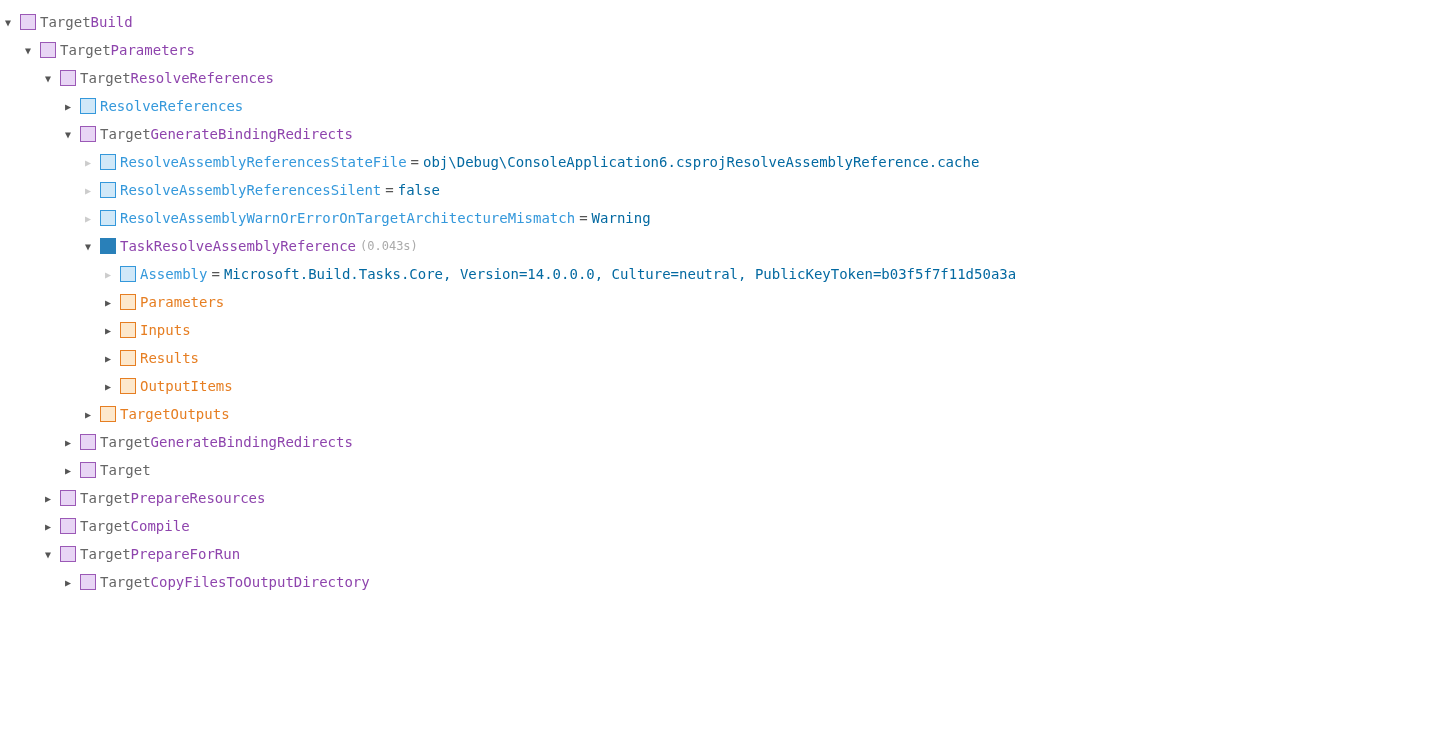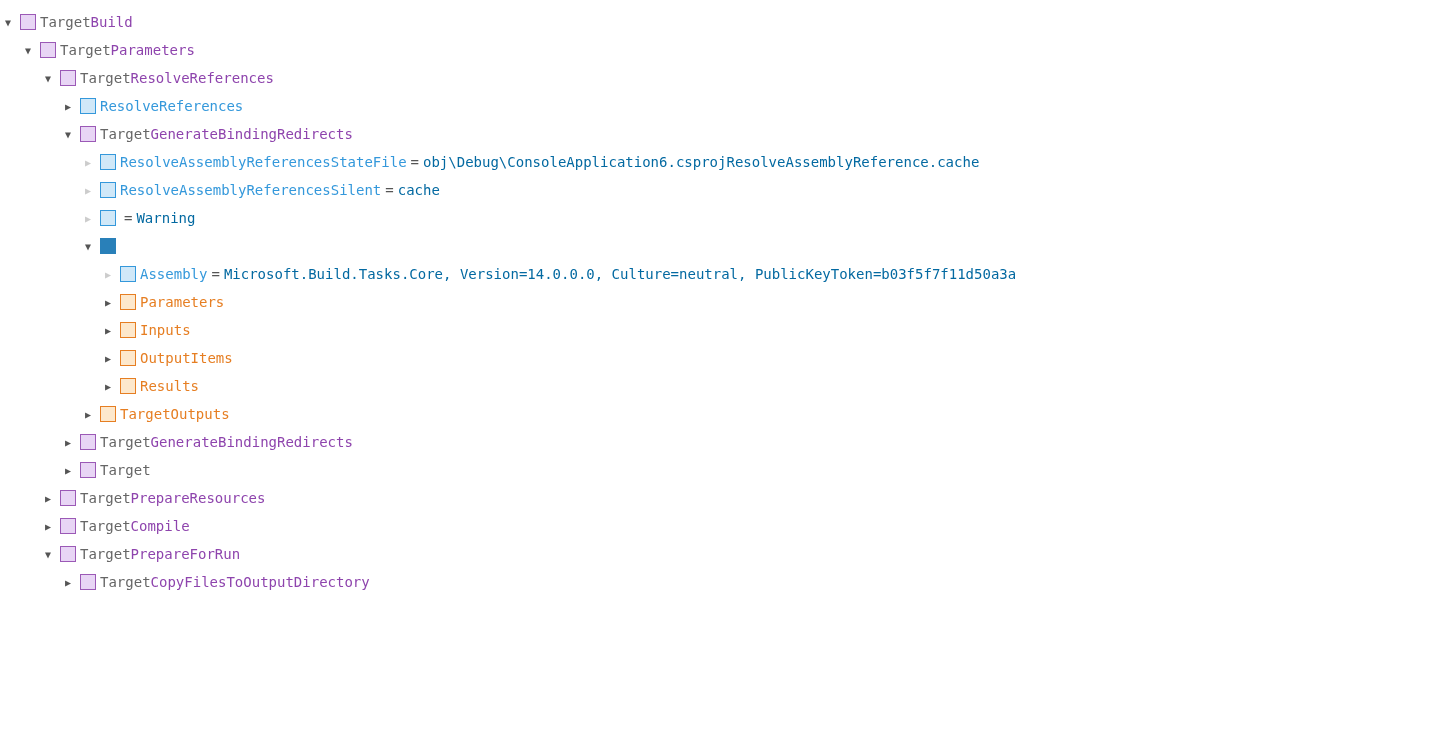--- a/index.html
+++ b/index.html
@@ -134,42 +134,48 @@
     <div class="tree-row">
       <span class="indent"></span>
       <span class="indent"></span>
       <span class="indent"></span>
       <span class="indent"></span>
       <span class="toggle empty"></span>
       <span class="icon-box blue"></span>
       <span class="row-label">
         <span class="label-item">ResolveAssemblyReferencesSilent</span>
         <span class="label-assign">=</span>
-        <span class="label-value">cache</span>
+        <span class="label-value">false</span>
       </span>
     </div>
     <div class="tree-row">
       <span class="indent"></span>
       <span class="indent"></span>
       <span class="indent"></span>
       <span class="indent"></span>
       <span class="toggle empty"></span>
       <span class="icon-box blue"></span>
       <span class="row-label">
+        <span class="label-item">ResolveAssemblyWarnOrErrorOnTargetArchitectureMismatch</span>
         <span class="label-assign">=</span>
         <span class="label-value">Warning</span>
       </span>
     </div>
     <div class="tree-row">
       <span class="indent"></span>
       <span class="indent"></span>
       <span class="indent"></span>
       <span class="indent"></span>
       <span class="toggle expanded"></span>
       <span class="icon-box blue-solid"></span>
+      <span class="row-label">
+        <span class="label-task">Task </span>
+        <span class="label-task">ResolveAssemblyReference</span>
+        <span class="label-timing">(0.043s)</span>
+      </span>
     </div>
     <div class="tree-row">
       <span class="indent"></span>
       <span class="indent"></span>
       <span class="indent"></span>
       <span class="indent"></span>
       <span class="indent"></span>
       <span class="toggle empty"></span>
       <span class="icon-box blue"></span>
       <span class="row-label">
@@ -204,40 +210,40 @@
     </div>
     <div class="tree-row">
       <span class="indent"></span>
       <span class="indent"></span>
       <span class="indent"></span>
       <span class="indent"></span>
       <span class="indent"></span>
       <span class="toggle collapsed"></span>
       <span class="icon-box orange"></span>
       <span class="row-label">
+        <span class="label-orange">Results</span>
+      </span>
+    </div>
+    <div class="tree-row">
+      <span class="indent"></span>
+      <span class="indent"></span>
+      <span class="indent"></span>
+      <span class="indent"></span>
+      <span class="indent"></span>
+      <span class="toggle collapsed"></span>
+      <span class="icon-box orange"></span>
+      <span class="row-label">
         <span class="label-orange">OutputItems</span>
       </span>
     </div>
     <div class="tree-row">
       <span class="indent"></span>
       <span class="indent"></span>
       <span class="indent"></span>
       <span class="indent"></span>
-      <span class="indent"></span>
-      <span class="toggle collapsed"></span>
-      <span class="icon-box orange"></span>
-      <span class="row-label">
-        <span class="label-orange">Results</span>
-      </span>
-    </div>
-    <div class="tree-row">
-      <span class="indent"></span>
-      <span class="indent"></span>
-      <span class="indent"></span>
-      <span class="indent"></span>
       <span class="toggle collapsed"></span>
       <span class="icon-box orange"></span>
       <span class="row-label">
         <span class="label-orange">TargetOutputs</span>
       </span>
     </div>
     <div class="tree-row">
       <span class="indent"></span>
       <span class="indent"></span>
       <span class="indent"></span>

